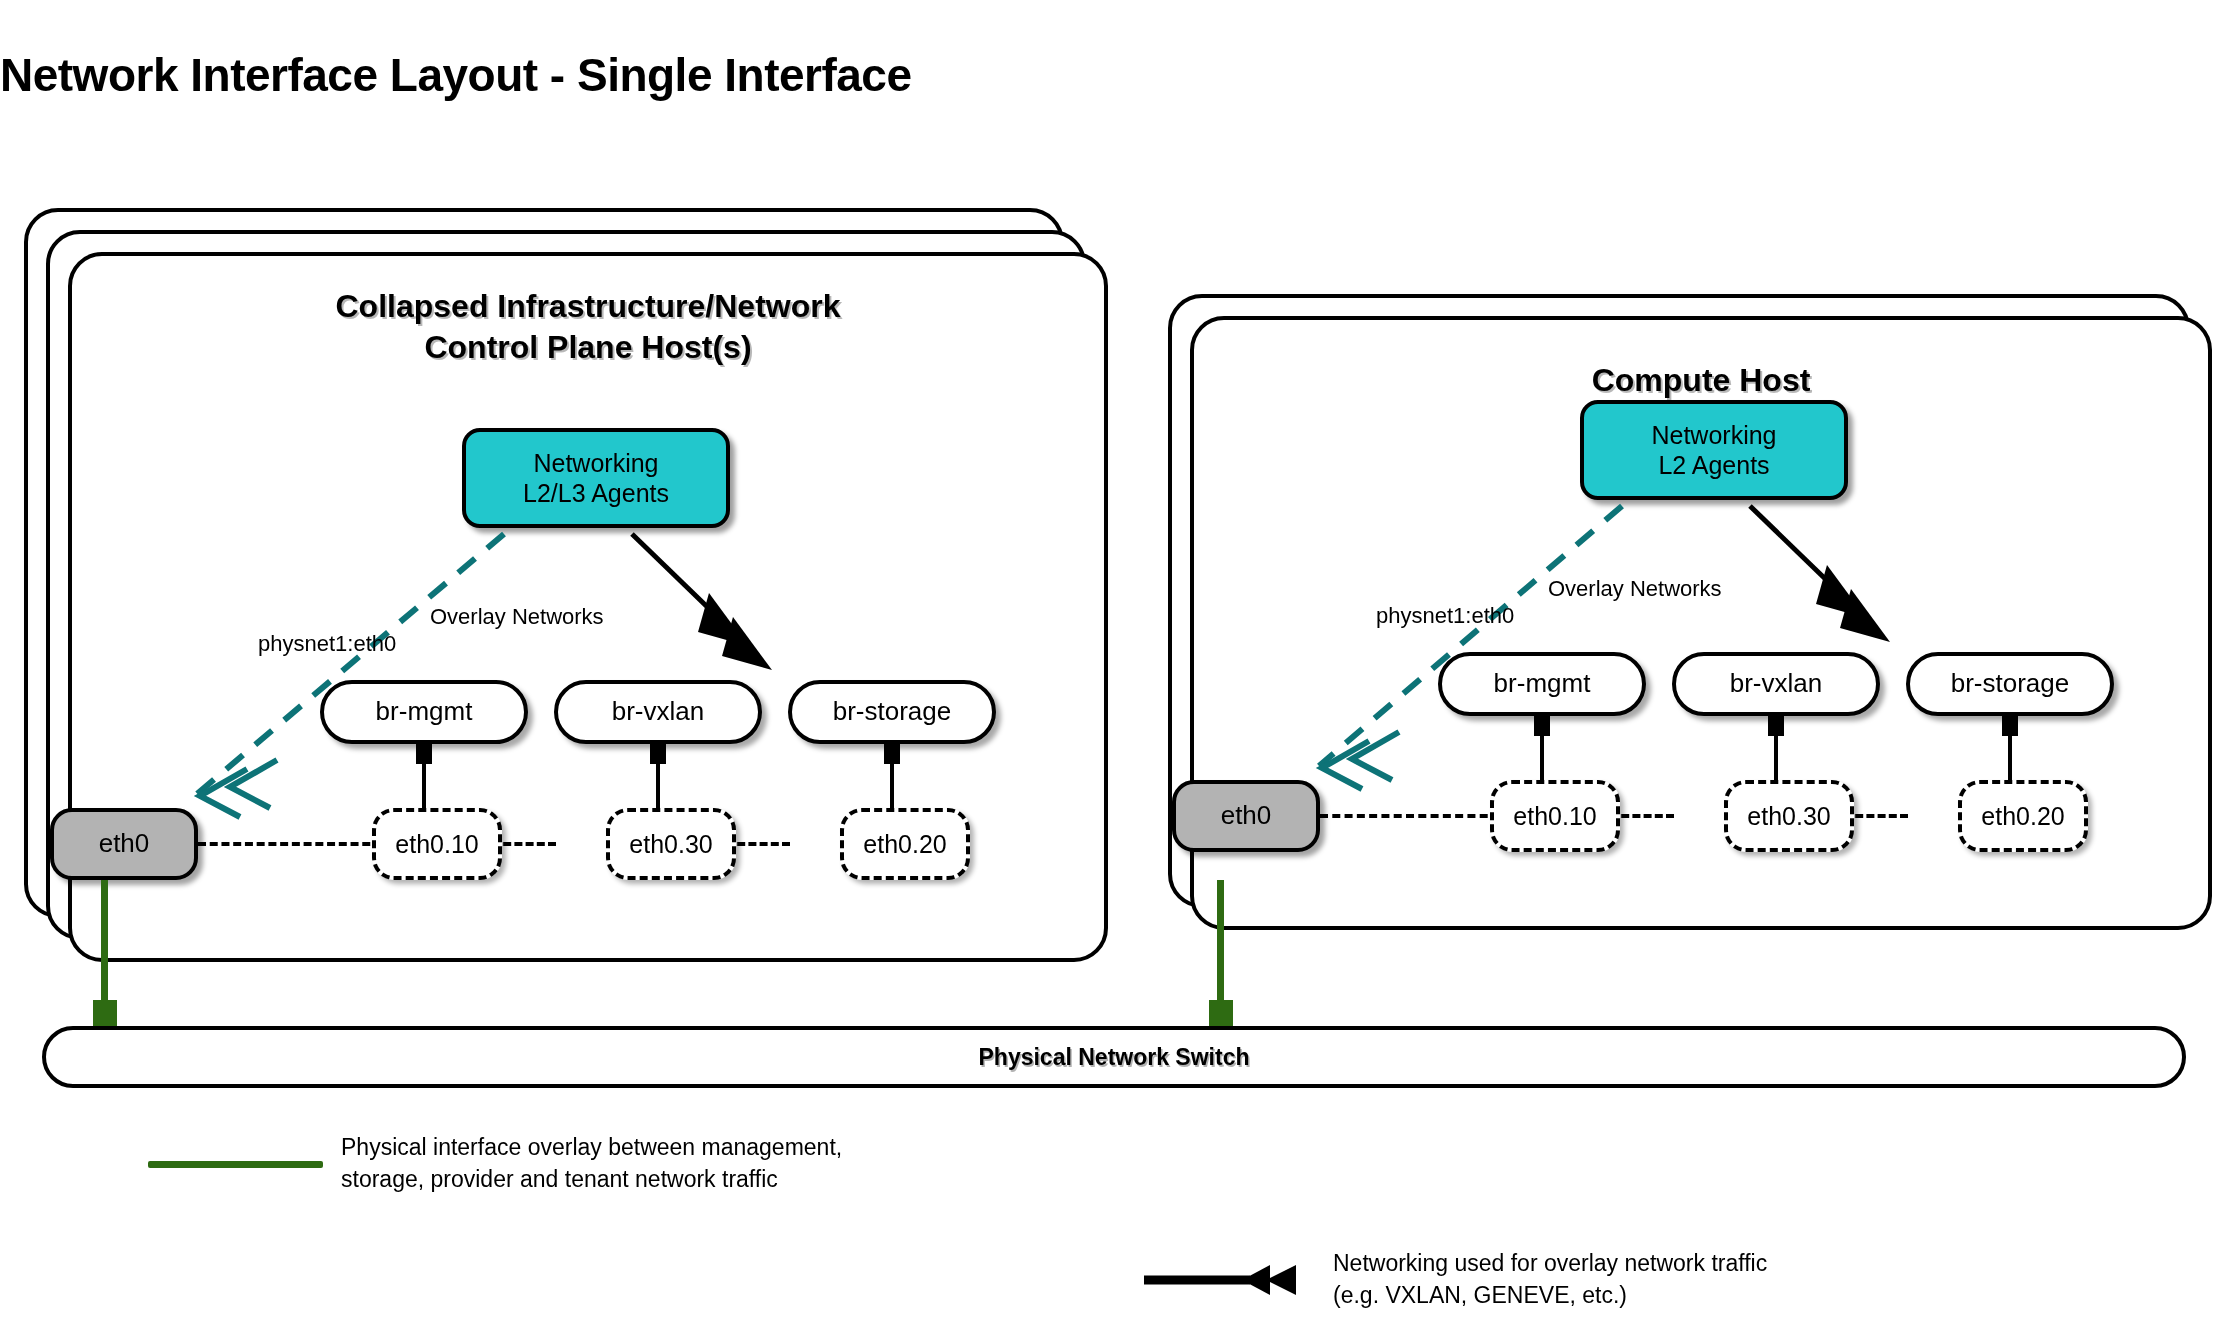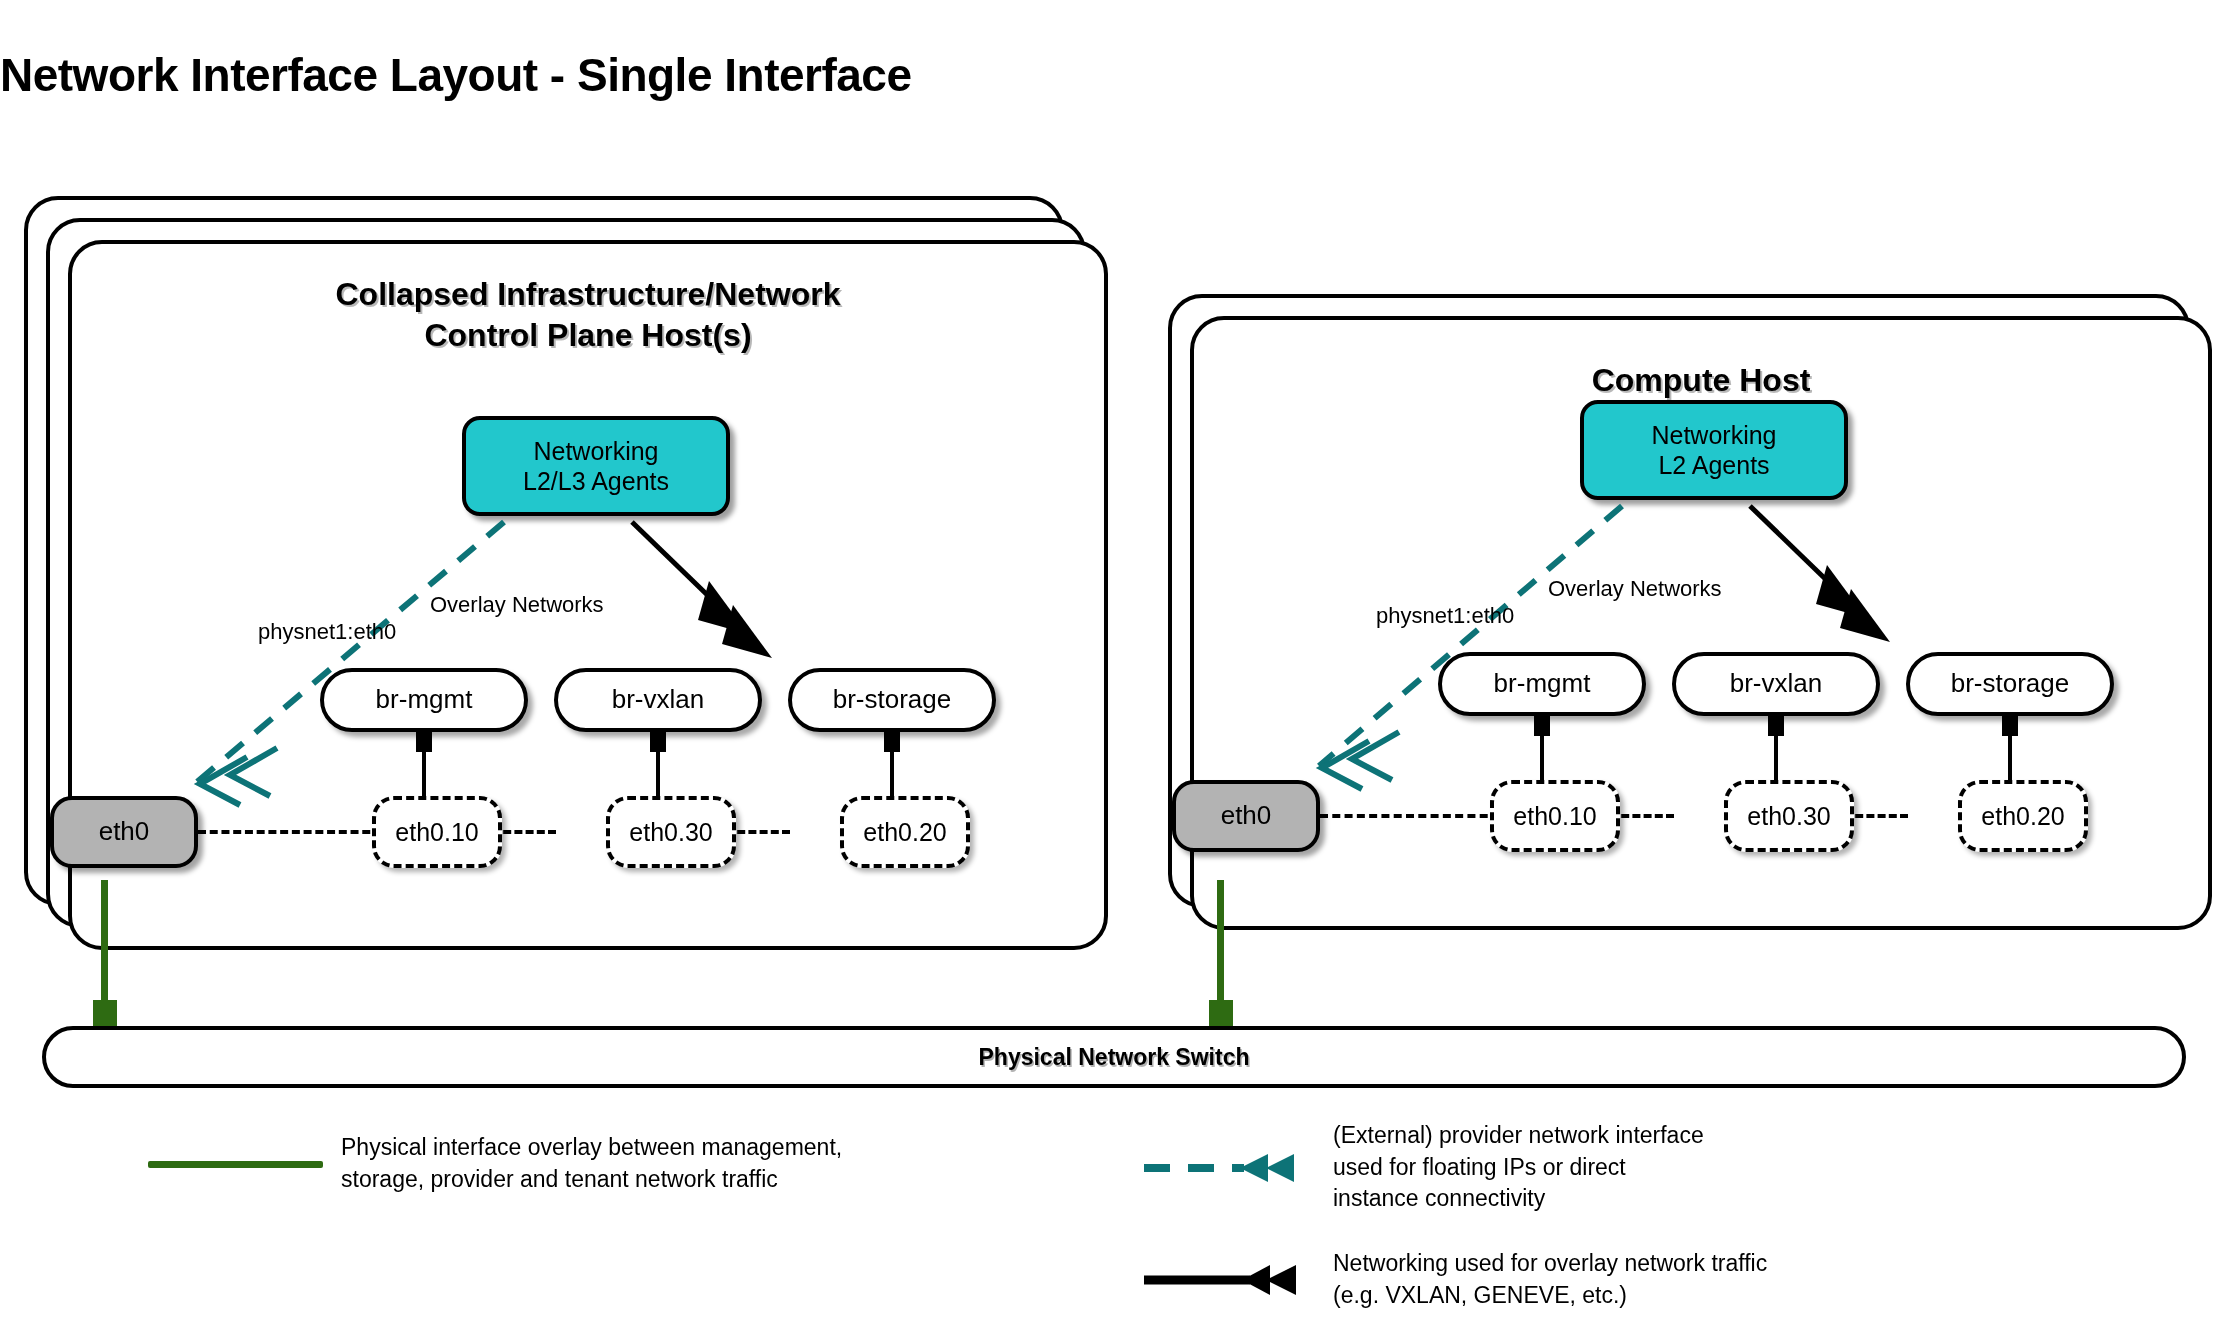--- a/index.html
+++ b/index.html
@@ -180,21 +180,21 @@
   }
   svg { display: block; overflow: visible; }
 </style>
 </head>
 <body>
 
 <div id="diagram-root">
 
   <div class="page-title">Network Interface Layout - Single Interface</div>
 
-  <div class="host-stack" style="left:24px; top:196px; width:1100px; height:740px;">
+  <div class="host-stack" style="left:24px; top:208px; width:1100px; height:740px;">
     <div class="stack-layer" style="left:0px; top:0px; width:1040px; height:710px;"></div>
     <div class="stack-layer" style="left:22px; top:22px; width:1040px; height:710px;"></div>
 
     <div class="host-panel" style="left:44px; top:44px; width:1040px; height:710px;">
 
       <div class="host-title" style="top:30px; font-size:32px; white-space:pre-line;">Collapsed Infrastructure/Network
 Control Plane Host(s)</div>
 
       <div class="node agent" style="left:390px; top:172px; width:268px; height:100px; white-space:pre-line;">Networking
 L2/L3 Agents</div>
@@ -300,34 +300,20 @@
   <div class="switch-bar" style="left:42px; top:1026px; width:2144px; height:62px;">Physical Network Switch</div>
 
   <div class="legend-row" style="left:148px; top:1132px; width:800px;">
     <div class="legend-swatch">
       <div class="sw-green"></div>
     </div>
     <div class="legend-text">Physical interface overlay between management,
 storage, provider and tenant network traffic</div>
   </div>
 
-  <div class="legend-row" style="left:1140px; top:1120px; width:900px;">
-    <div class="legend-swatch">
-      <svg width="175" height="40" viewBox="0 0 175 40">
-        <line x1="4" y1="20" x2="104" y2="20" stroke="#0d7377" stroke-width="8" stroke-dasharray="26 18"></line>
-        <g fill="#0d7377">
-          <polygon points="100,20 128,6 128,34"></polygon>
-          <polygon points="126,20 154,6 154,34"></polygon>
-        </g>
-      </svg>
-    </div>
-    <div class="legend-text">(External) provider network interface
-used for floating IPs or direct
-instance connectivity</div>
-  </div>
 
   <div class="legend-row" style="left:1140px; top:1248px; width:900px;">
     <div class="legend-swatch">
       <svg width="175" height="40" viewBox="0 0 175 40">
         <line x1="4" y1="20" x2="110" y2="20" stroke="#000" stroke-width="9"></line>
         <g fill="#000">
           <polygon points="102,20 130,5 130,35"></polygon>
           <polygon points="126,20 156,5 156,35"></polygon>
         </g>
       </svg>

